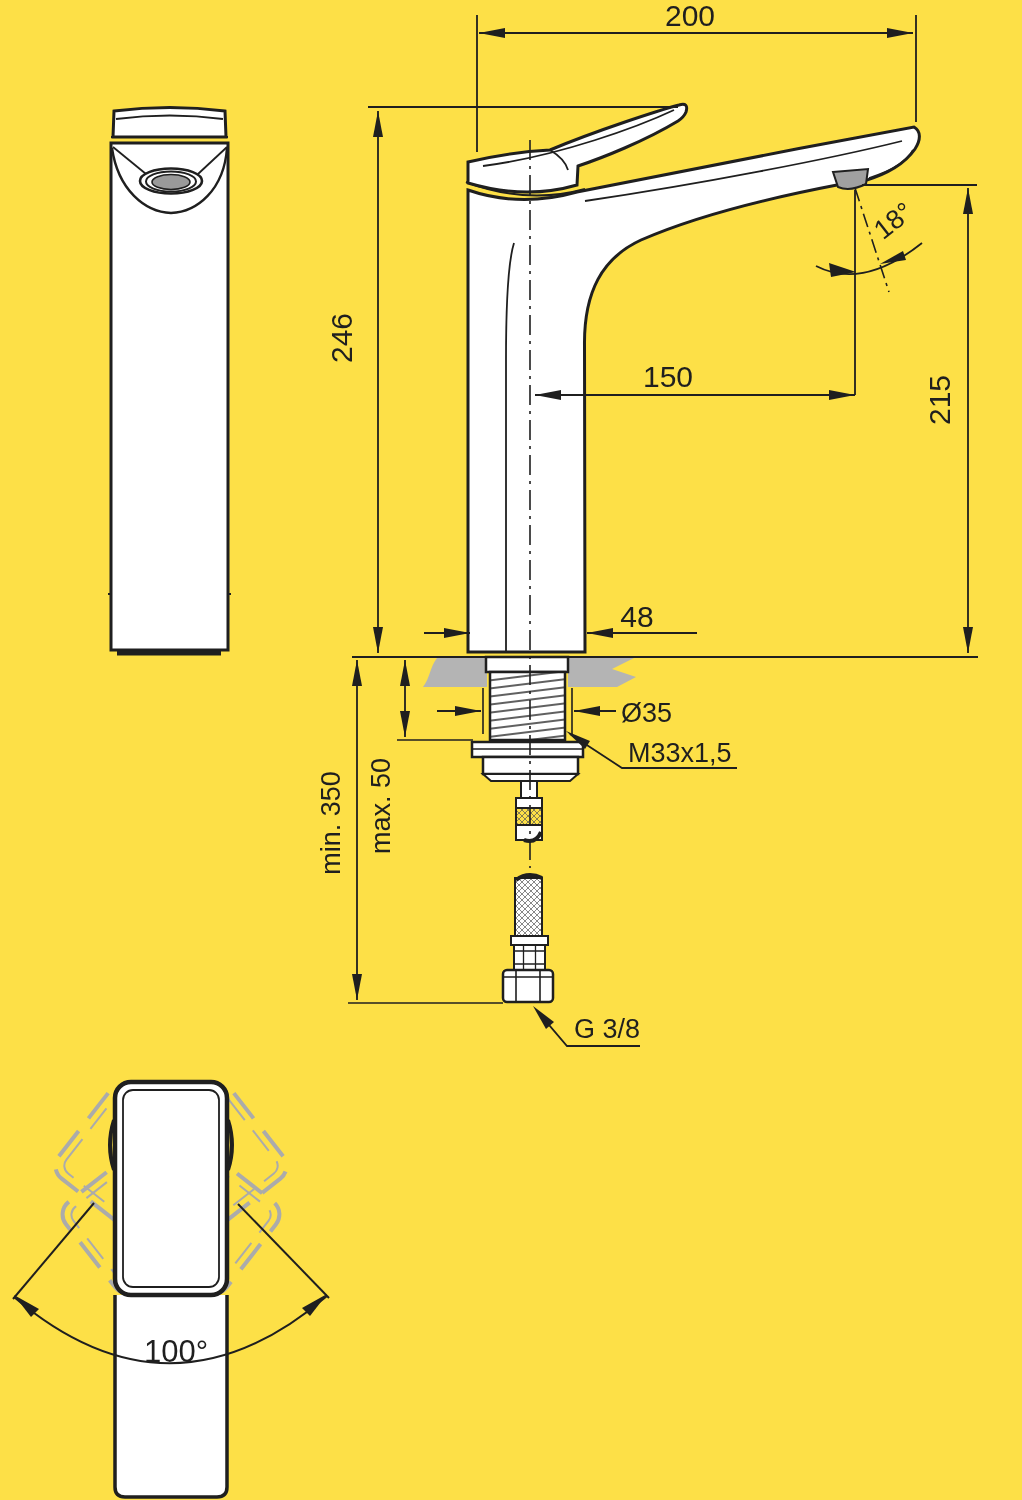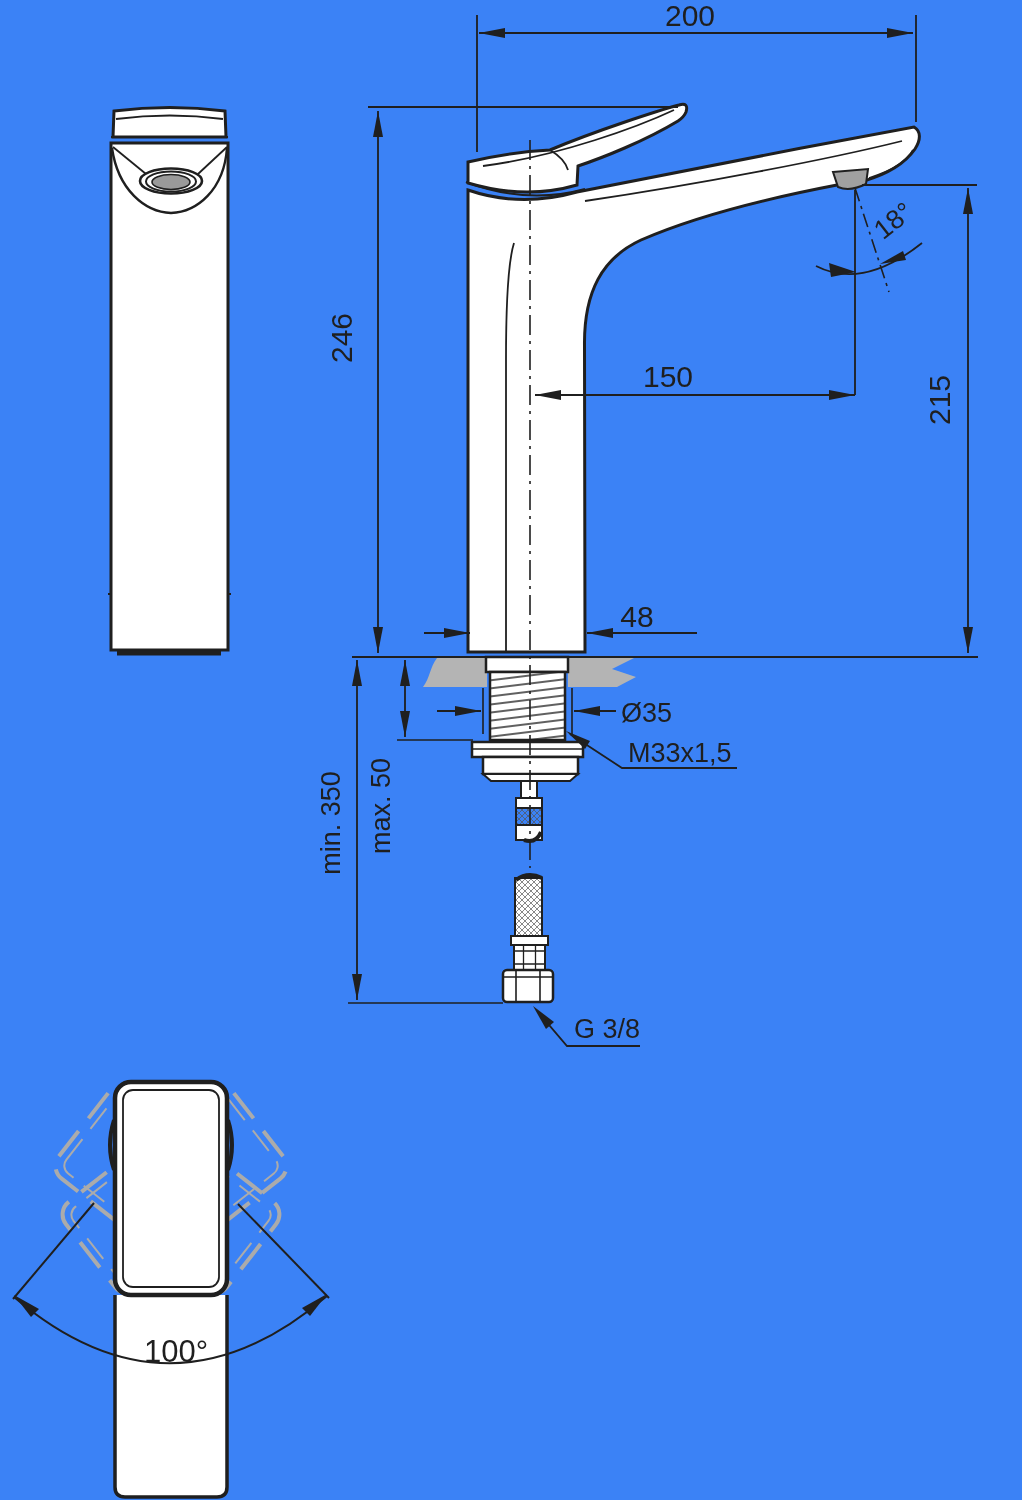--- a/index.html
+++ b/index.html
@@ -1,19 +1,19 @@
 <!DOCTYPE html>
 <html><head>
 <meta charset="utf-8">
 <style>
   html,body{margin:0;padding:0;background:#ffffff;}
   .page{
     position:relative;
     width:1022px;height:1500px;
-    background:#3b82f6;
+    background:#fde047;
     font-family:"Liberation Sans", sans-serif;
     overflow:hidden;
   }
   svg{display:block;}
   text{
     font-family:"Liberation Sans", sans-serif;
     fill:#1f1f1f;
   }
   .dim-label{font-size:30px;}
   .ann-label{font-size:27px;}

